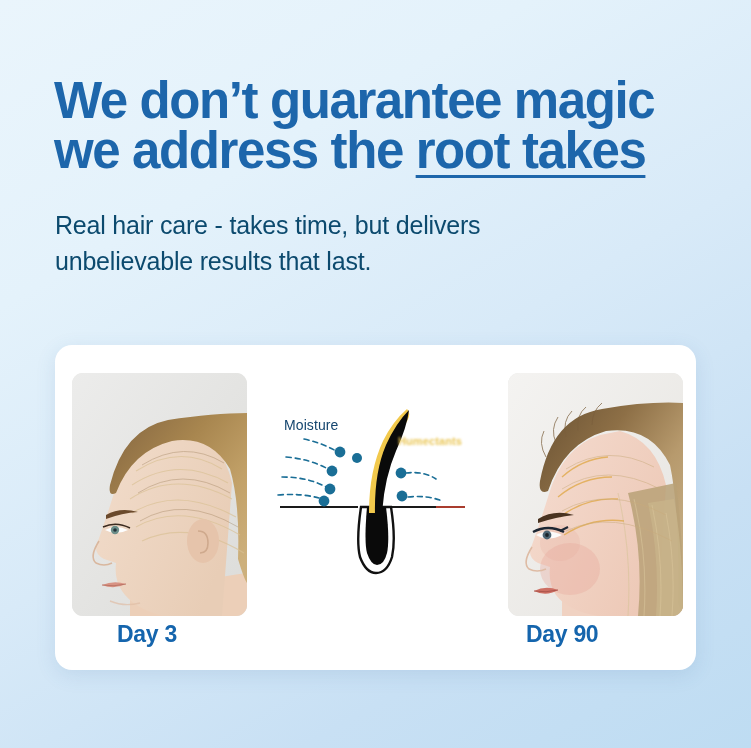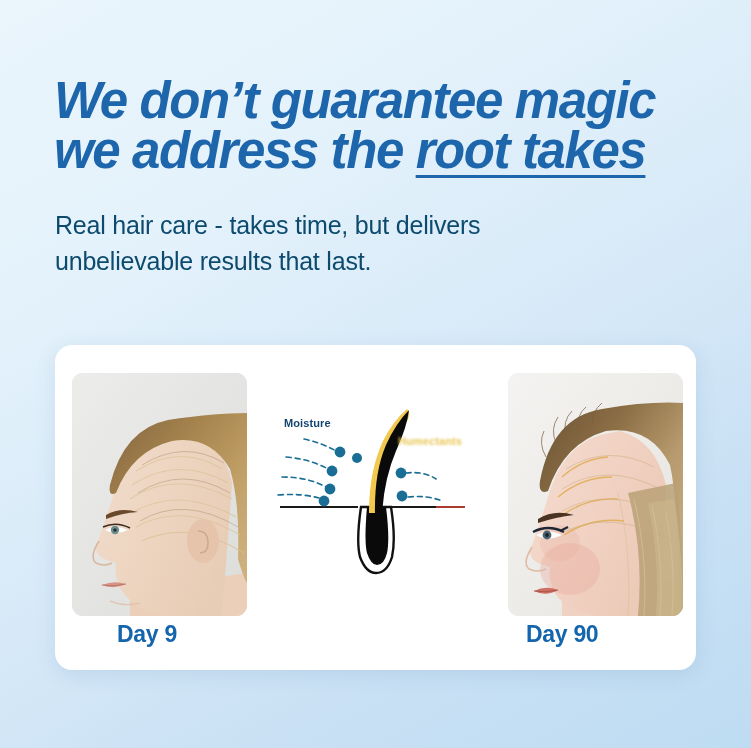--- a/index.html
+++ b/index.html
@@ -4,21 +4,21 @@
 <style>
   * { margin:0; padding:0; box-sizing:border-box; }
   html, body { width:751px; height:748px; overflow:hidden; }
   body {
     font-family:"Liberation Sans", sans-serif;
     background: linear-gradient(150deg, #eaf5fc 0%, #e4f2fb 26%, #d8eaf8 52%, #c8e0f4 78%, #bedcf2 100%);
     position:relative;
   }
 
   
-  .headline-wrap { position:absolute; left:54px; top:76px; width:680px;font-style:italic; }
+  .headline-wrap { position:absolute; left:54px; top:76px; width:680px; }
   .headline {
     font-size:51px;
     font-weight:bold;
     line-height:0.98;
     letter-spacing:-1.4px;
     color:#1d66ab;
     white-space:pre-line;
   }
   .headline .u { text-decoration:underline; text-underline-offset:7px; text-decoration-thickness:3px; }
 
@@ -52,21 +52,21 @@
     font-size:23px; font-weight:bold; color:#1565ad; letter-spacing:-0.3px;
   }
   .day-label.left  { left:62px; }
   .day-label.right { left:471px; }
 
   
   .diagram { position:absolute; left:205px; top:50px; width:235px; height:190px; }
   .diagram svg { display:block; width:100%; height:100%; }
   .diag-moisture {
     position:absolute; left:24px; top:22px;
-    font-size:11px; font-weight:bold; color:#14456e; letter-spacing:0.1px;
+    font-size:14px; font-weight:normal; color:#14456e; letter-spacing:0.1px;
   }
   .diag-humectants {
     position:absolute; left:138px; top:40px;
     font-size:11px; font-weight:bold; color:#e8c24a;
     letter-spacing:0.1px; filter:blur(1.15px); opacity:0.93;
   }
 </style>
 </head>
 <body>
 
@@ -221,21 +221,21 @@
         <path d="M52 158 L60 154" stroke="#1d2733" stroke-width="2" fill="none"></path>
 
         <path d="M24 174 Q14 190 21 196 Q29 200 38 196" fill="none" stroke="#debba4" stroke-width="1.6"></path>
 
         <path d="M26 218 Q38 212 50 217 Q38 224 26 218 Z" fill="#cd6f63"></path>
         <path d="M26 218 Q38 220 50 217" stroke="#a9524a" stroke-width="0.9" fill="none"></path>
       </g>
     </svg>
   </div>
 
-  <div class="day-label left">Day 9</div>
+  <div class="day-label left">Day 3</div>
   <div class="day-label right">Day 90</div>
 
   <div class="diagram">
     <svg viewBox="0 0 235 190">
 
       <line x1="20" y1="112" x2="98" y2="112" stroke="#1a1a1a" stroke-width="2.2"></line>
       <line x1="128" y1="112" x2="180" y2="112" stroke="#1a1a1a" stroke-width="2.2"></line>
       <line x1="176" y1="112" x2="205" y2="112" stroke="#a93c2e" stroke-width="2"></line>
 
       <path d="M101 112 Q96 146 100 162 Q106 178 116 178 Q127 178 132 162 Q136 144 131 112 Z" fill="#ffffff" stroke="#111111" stroke-width="2.4"></path>

